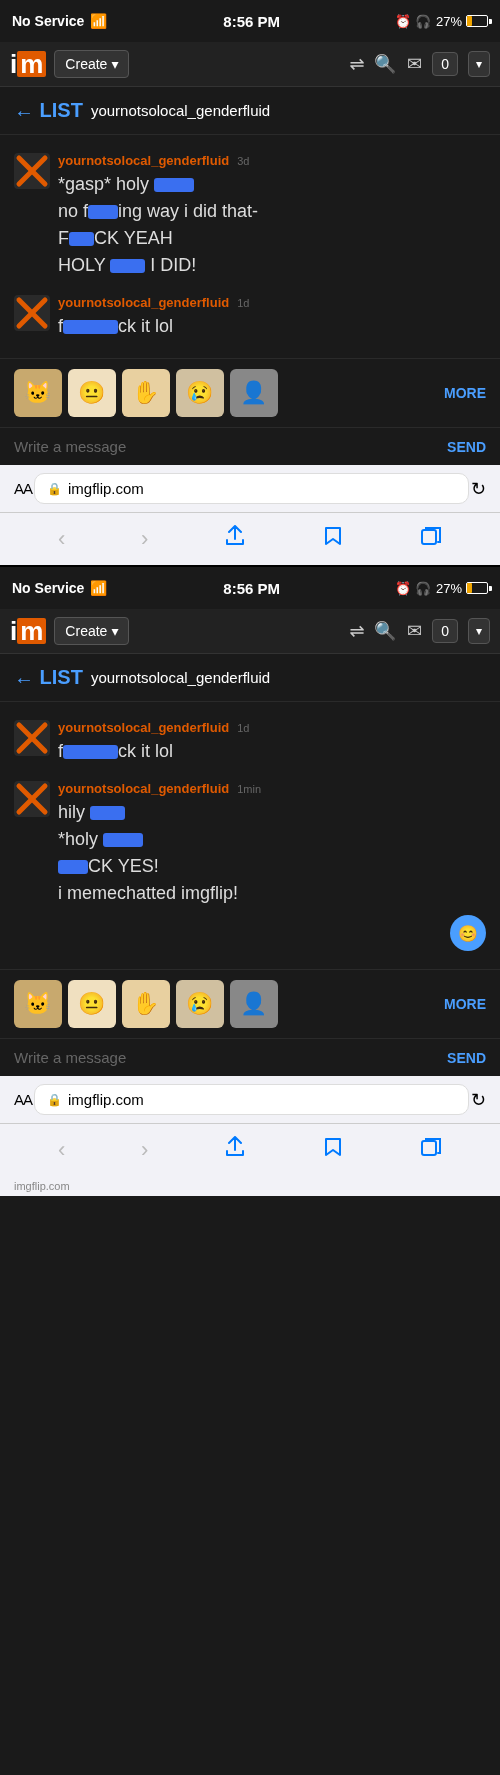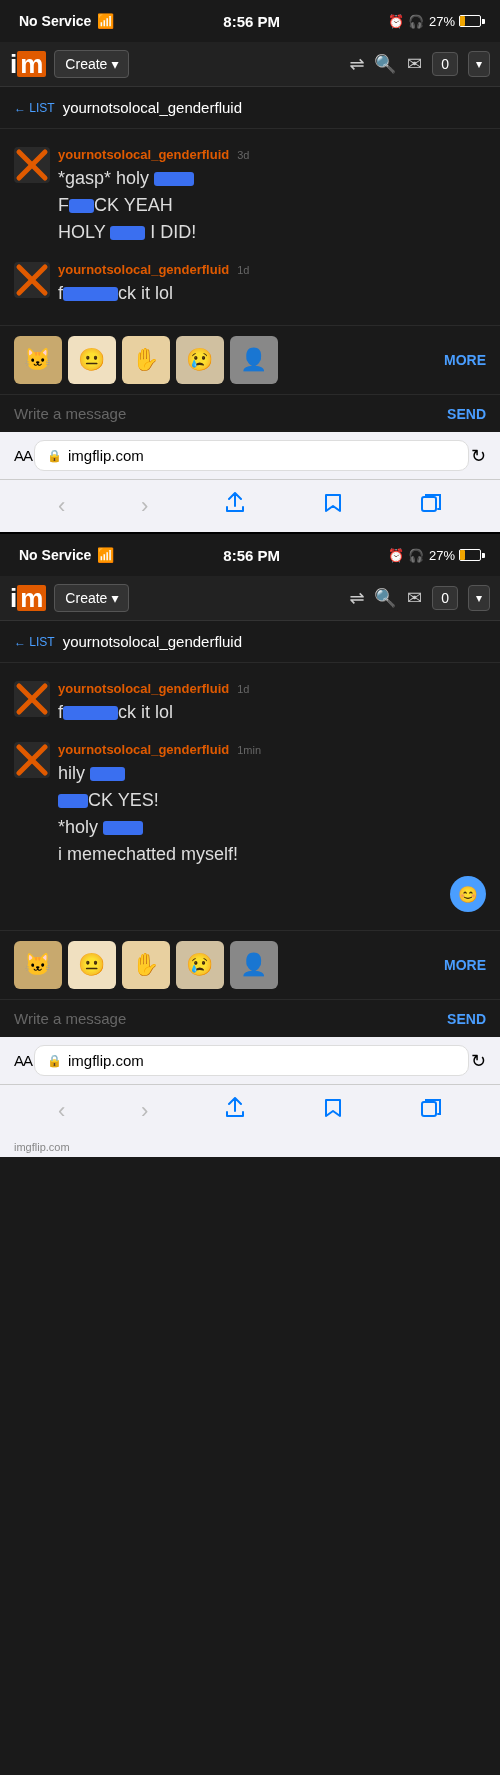--- a/index.html
+++ b/index.html
@@ -10,21 +10,21 @@
       width: 500px;
       overflow-x: hidden;
     }
 
     
     .status-bar {
       background: #1a1a1a;
       display: flex;
       justify-content: space-between;
       align-items: center;
-      padding: 6px 19px;
+      padding: 6px 12px;
       height: 42px;
     }
     .status-left {
       display: flex;
       align-items: center;
       gap: 6px;
       font-size: 14px;
       font-weight: 600;
       color: #fff;
     }
@@ -134,22 +134,22 @@
     
     .back-nav {
       display: flex;
       align-items: center;
       padding: 12px 14px;
       gap: 8px;
       border-bottom: 1px solid #2a2a2a;
     }
     .back-link {
       color: #4a9eff;
-      font-size: 12px;
-      font-weight: 400;
+      font-size: 20px;
+      font-weight: 700;
       cursor: pointer;
       display: flex;
       align-items: center;
       gap: 4px;
     }
     .chat-title {
       color: #fff;
       font-size: 15px;
       font-weight: 500;
     }
@@ -365,20 +365,23 @@
           <line x1="31" y1="5" x2="5" y2="31" stroke="#e05a00" stroke-width="5" stroke-linecap="round"></line>
         </svg>
       </div>
       <div class="message-content">
         <div class="message-header">
           <span class="message-username">yournotsolocal_genderfluid</span>
           <span class="message-time">3d</span>
         </div>
         <div class="message-text">
           *gasp* holy <span class="censored" style="width:40px;"></span>
+        </div>
+        <div class="message-text">
+          no f<span class="censored" style="width:30px;"></span>ing way i did that-
         </div>
         <div class="message-text">
           F<span class="censored" style="width:25px;"></span>CK YEAH
         </div>
         <div class="message-text">
           HOLY <span class="censored" style="width:35px;"></span> I DID!
         </div>
       </div>
     </div>
 
@@ -532,27 +535,27 @@
       </div>
       <div class="message-content">
         <div class="message-header">
           <span class="message-username">yournotsolocal_genderfluid</span>
           <span class="message-time">1min</span>
         </div>
         <div class="message-text">
           hily <span class="censored" style="width:35px;"></span>
         </div>
         <div class="message-text">
+          *holy <span class="censored" style="width:40px;"></span>
+        </div>
+        <div class="message-text">
           <span class="censored" style="width:30px;"></span>CK YES!
         </div>
         <div class="message-text">
-          *holy <span class="censored" style="width:40px;"></span>
-        </div>
-        <div class="message-text">
-          i memechatted myself!
+          i memechatted imgflip!
         </div>
       </div>
     </div>
 
     <div style="display:flex; justify-content:flex-end; padding: 0 14px 8px 0;">
       <div style="width:36px; height:36px; background:#4a9eff; border-radius:50%; display:flex; align-items:center; justify-content:center; color:#fff; font-size:16px;">😊</div>
     </div>
 
   </div>
 

